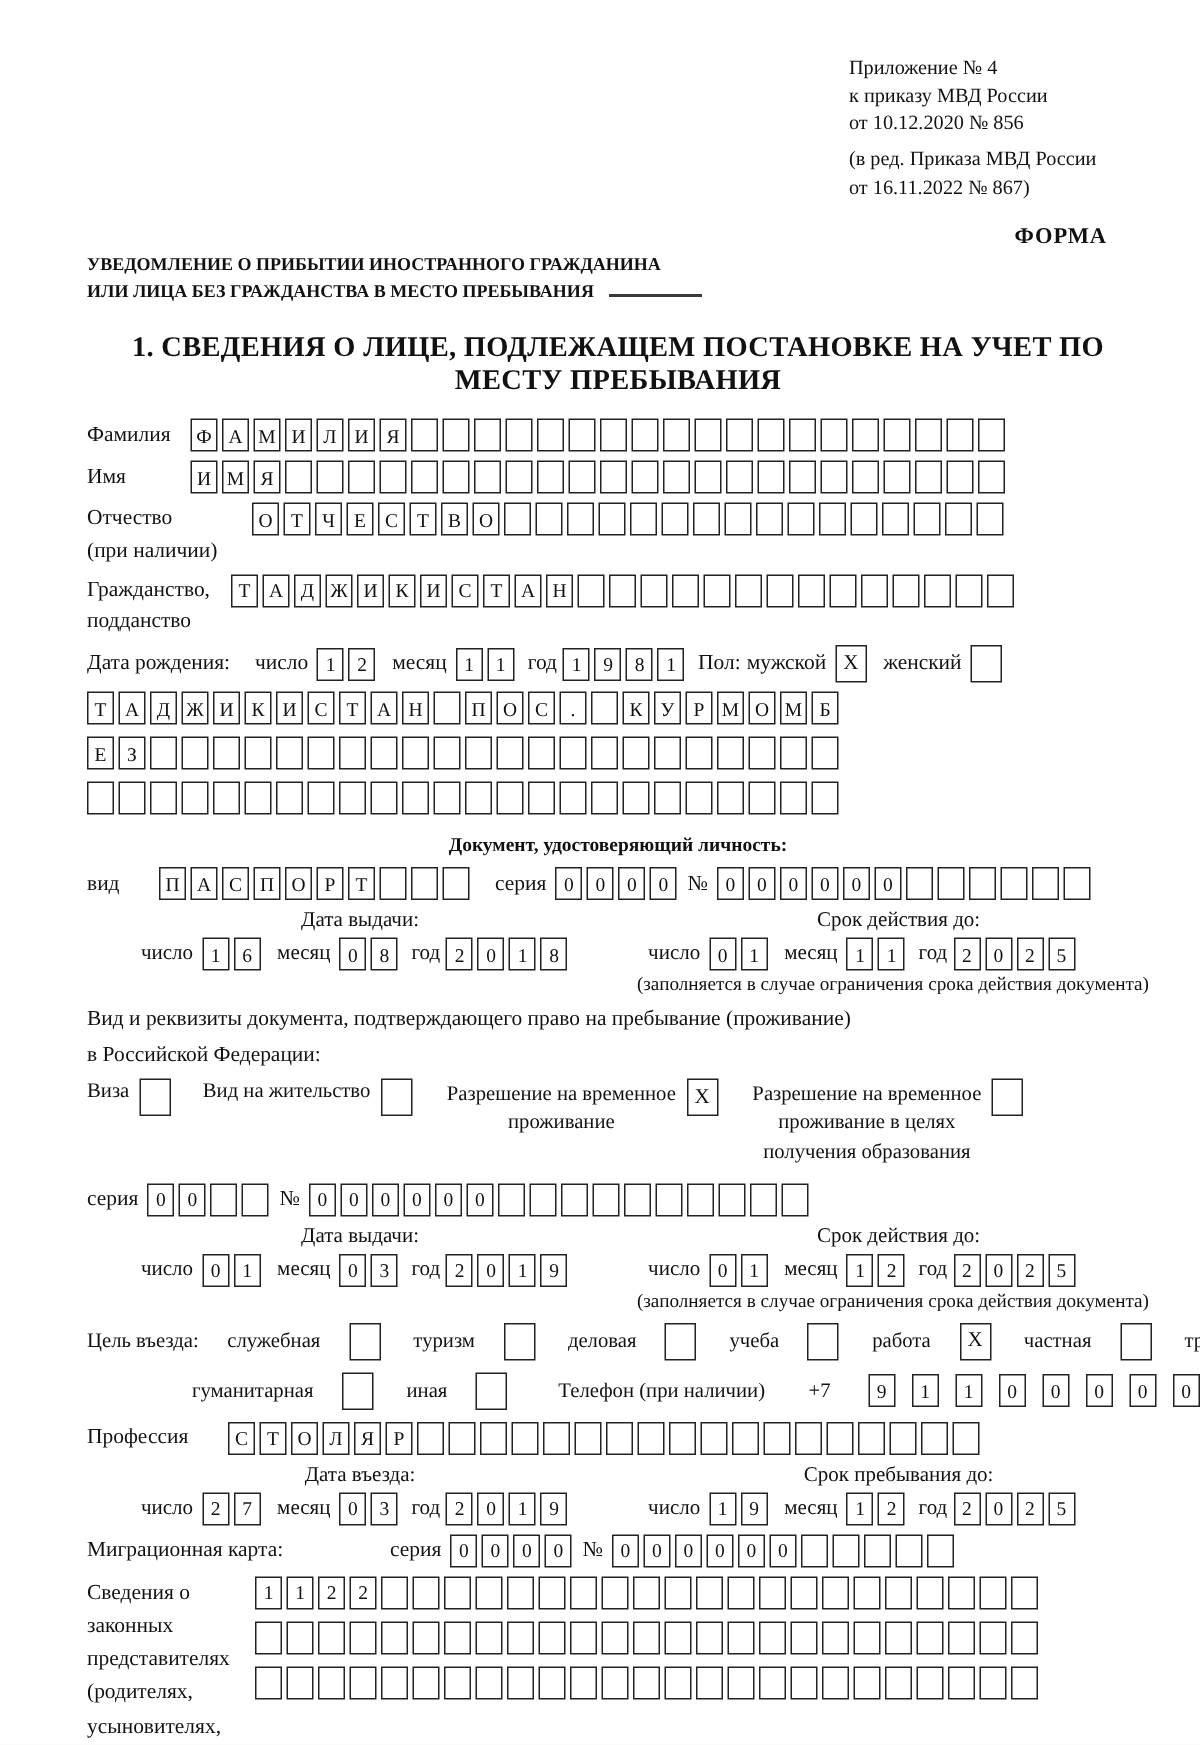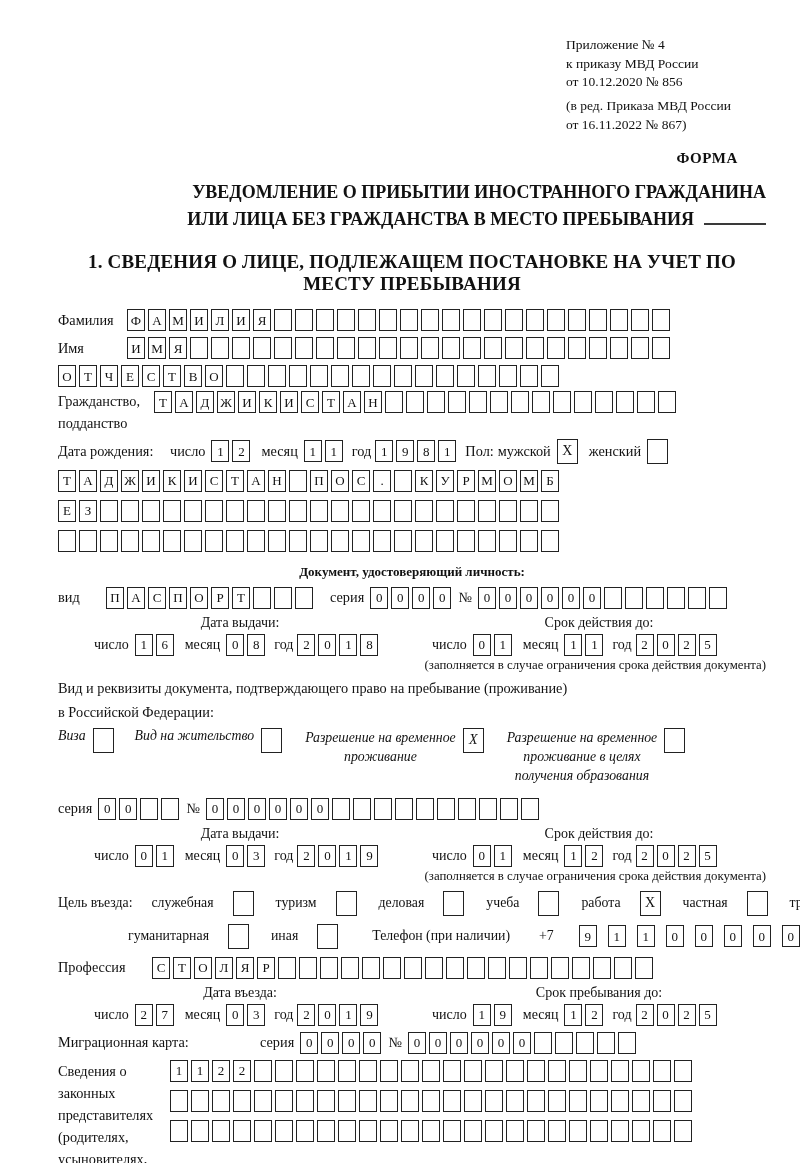--- a/index.html
+++ b/index.html
@@ -5,21 +5,21 @@
   html,body{margin:0;padding:0;background:#f2f2f2;}
   body{width:800px;height:1163px;overflow:hidden;background:#fff;
        font-family:"Liberation Serif","DejaVu Serif",serif;color:#111;}
   .page{box-sizing:border-box;width:800px;height:1163px;padding:36px 34px 0 58px;background:#fff;}
 
   .appendix{margin-left:auto;width:200px;font-size:13.5px;line-height:1.38;}
   .appendix div{white-space:nowrap;}
   .gap{height:5px;}
   .forma{margin-top:16px;padding-right:28px;text-align:right;font-weight:bold;font-size:15px;letter-spacing:.6px;}
 
-  .title{margin-top:12px;text-align:right;font-weight:bold;font-size:18px;line-height:1.5;}
+  .title{margin-top:0;text-align:left;font-weight:bold;font-size:12px;line-height:1.5;}
   .blank-line{display:inline-block;width:62px;height:3px;border-bottom:2px solid #3a3a3a;margin-left:10px;}
 
   .sec-heading{margin-top:18px;margin-bottom:14px;text-align:center;font-weight:bold;font-size:19px;letter-spacing:.2px;}
 
   .box{display:inline-flex;flex:none;align-items:center;justify-content:center;
        width:16px;height:20px;border:1.5px solid #222;margin-right:3px;
        font-size:13px;line-height:1;background:#fff;}
   .box.check{width:19px;height:23px;font-size:14px;}
   .boxes{display:inline-flex;flex:none;align-items:center;}
 
@@ -42,21 +42,21 @@
   .dg-left{width:46%;}
   .dg-right{width:54%;padding-left:10px;box-sizing:border-box;}
   .dg-head{text-align:center;margin-bottom:3px;}
   .dg-line{display:flex;align-items:center;white-space:nowrap;}
   .note-r{text-align:right;font-size:12.8px;margin-bottom:7px;}
 
   .para{font-size:14.3px;margin-bottom:7px;}
   .checks{display:flex;align-items:flex-start;margin:2px 0 12px;font-size:13.8px;}
   .checks .center-label{text-align:center;line-height:1.4;}
   .checks .box{margin-left:7px;}
-  .chk-item{display:flex;align-items:flex-start;font-style:italic;}
+  .chk-item{display:flex;align-items:flex-start;}
 
   .purpose{font-size:13.8px;margin-bottom:8px;gap:15px;}
   .purpose .box{margin-left:4px;margin-right:7px;}
   .indent70{margin-left:70px;}
 
   .reps{display:flex;align-items:flex-start;font-size:14.3px;margin-top:2px;}
   .reps-label{width:112px;flex:none;line-height:1.55;}
 </style>
 </head>
 <body>
@@ -141,20 +141,24 @@
         <span class="box"></span>
         <span class="box"></span>
         <span class="box"></span>
         <span class="box"></span>
         <span class="box"></span>
         <span class="box"></span>
       </span>
   </div>
 
   <div class="row-top">
+    <div class="label-block w110 two-line">
+      <div>Отчество</div>
+      <div>(при наличии)</div>
+    </div>
     <span class="boxes">
         <span class="box">О</span>
         <span class="box">Т</span>
         <span class="box">Ч</span>
         <span class="box">Е</span>
         <span class="box">С</span>
         <span class="box">Т</span>
         <span class="box">В</span>
         <span class="box">О</span>
         <span class="box"></span>

